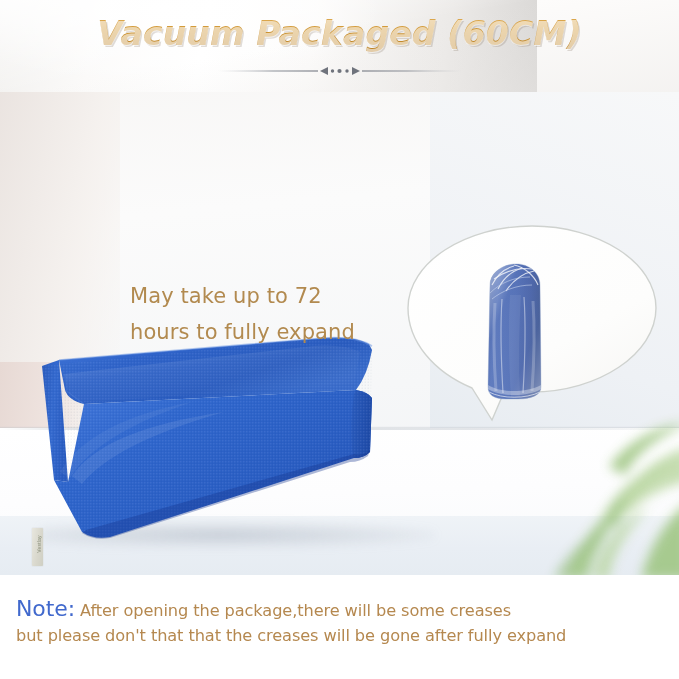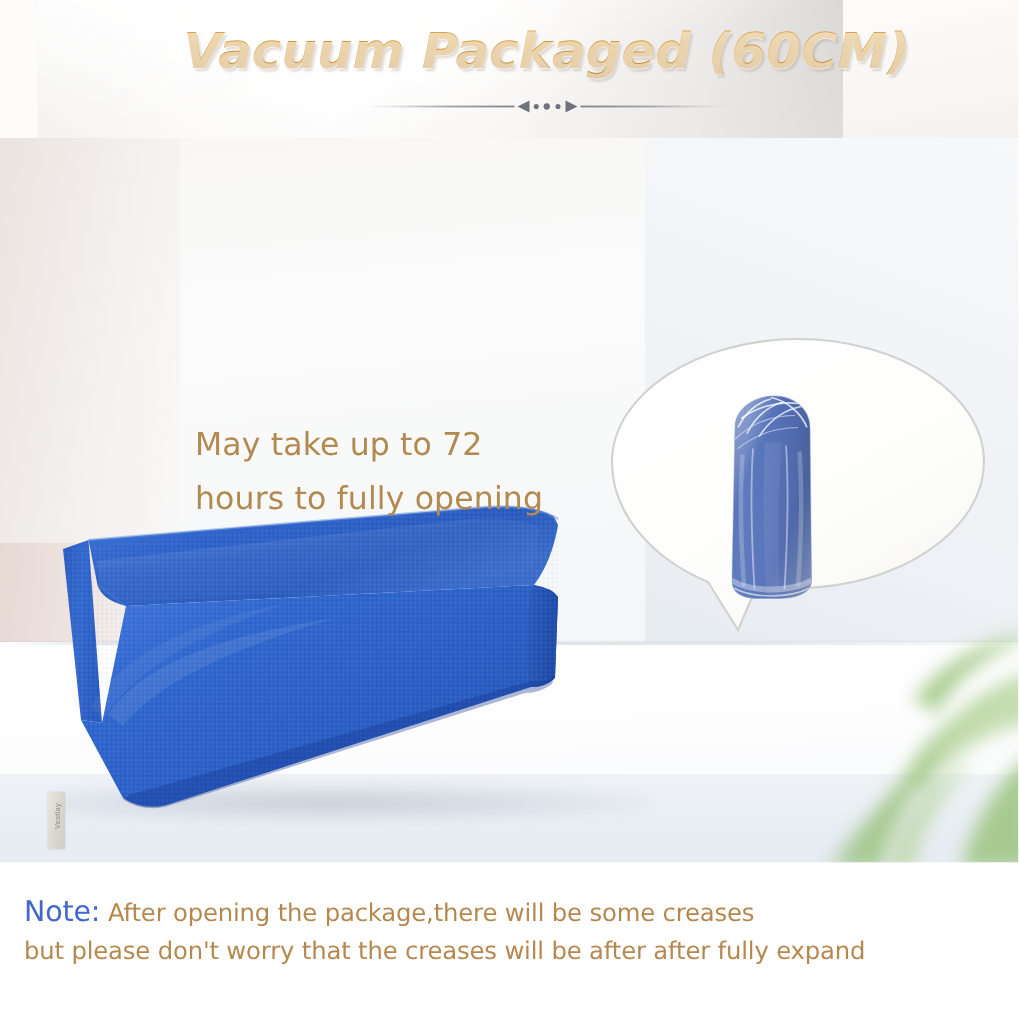--- a/index.html
+++ b/index.html
@@ -20,21 +20,20 @@
   }
 
   
   .banner {
     position: absolute;
     left: 0; top: 0;
     width: 537px; height: 92px;
     background:
       radial-gradient(ellipse 60% 120% at 30% 10%, #ffffff 0%, rgba(255,255,255,0) 70%),
       linear-gradient(100deg, #f2f1ef 0%, #fbfaf9 18%, #ffffff 38%, #fcfbfa 58%, #eceae8 82%, #d8d6d4 100%);
-    margin-left: 25px;
   }
   .banner-sheen {
     position: absolute;
     left: 0; top: 0;
     width: 679px; height: 92px;
     background: linear-gradient(170deg, rgba(255,255,255,0.85) 0%, rgba(255,255,255,0.0) 45%, rgba(235,233,231,0.5) 100%);
     pointer-events: none;
   }
 
   .title {
@@ -199,21 +198,21 @@
     left: 16px; top: 21px;
     width: 655px;
     font-family: "DejaVu Sans", sans-serif;
     font-size: 16.2px;
     line-height: 25px;
     color: #b5884f;
     letter-spacing: -0.1px;
   }
   .note-label {
     color: #4169cd;
-    font-size: 19px;
+    font-size: 22px;
   }
 </style>
 </head>
 <body>
 
 <div id="stage">
 
   <div class="banner">
     <div class="banner-sheen"></div>
     <div class="title-shadow">Vacuum Packaged (60CM)</div>
@@ -397,27 +396,27 @@
 
         <path d="M8 126 C20 134 46 134 61 126 L61 130 C48 138 20 138 8 130 Z" fill="#ffffff" opacity="0.35"></path>
         <path d="M9 133 C22 140 46 140 60 133" fill="none" stroke="#ffffff" stroke-opacity="0.6" stroke-width="1"></path>
 
         <path d="M10 26 C10 14 22 6 34 5 C48 4 60 13 60 26 L61 128 C61 136 52 140 38 140 L26 140 C14 140 8 136 8 128 Z" fill="none" stroke="#8fa3c8" stroke-opacity="0.45" stroke-width="0.8"></path>
       </svg>
     </div>
 
     <div class="subtitle">
       <div>May take up to 72</div>
-      <div>hours to fully opening</div>
+      <div>hours to fully expand</div>
     </div>
   </div>
 
   <div class="note-band">
     <div class="note-text">
       <div>
         <span class="note-label">Note:</span>
         <span>After opening the package,there will be some creases</span>
       </div>
-      <div>but please don't worry that the creases will be after after fully expand</div>
+      <div>but please don't that that the creases will be gone after fully expand</div>
     </div>
   </div>
 
 </div>
 
 </body></html>

